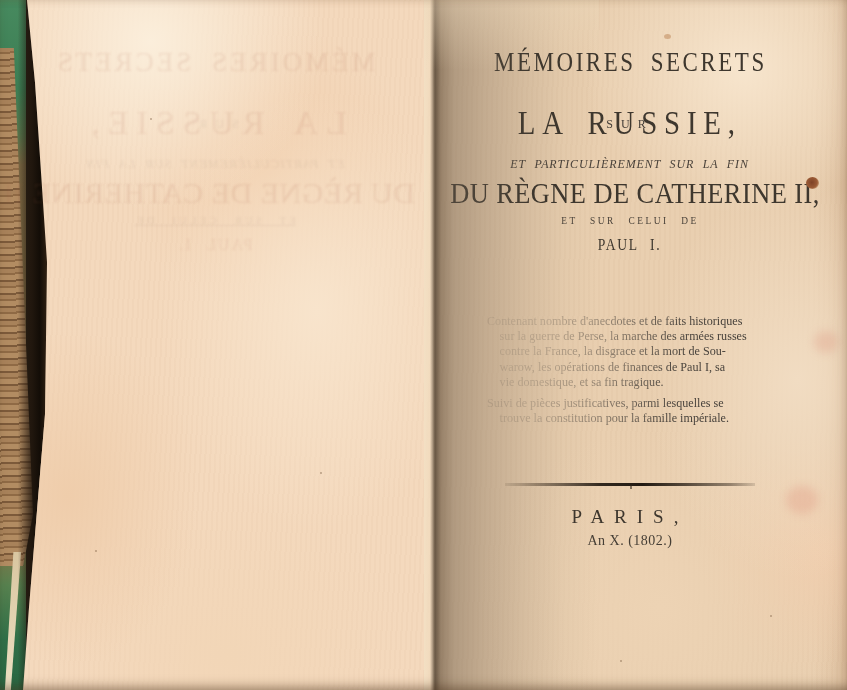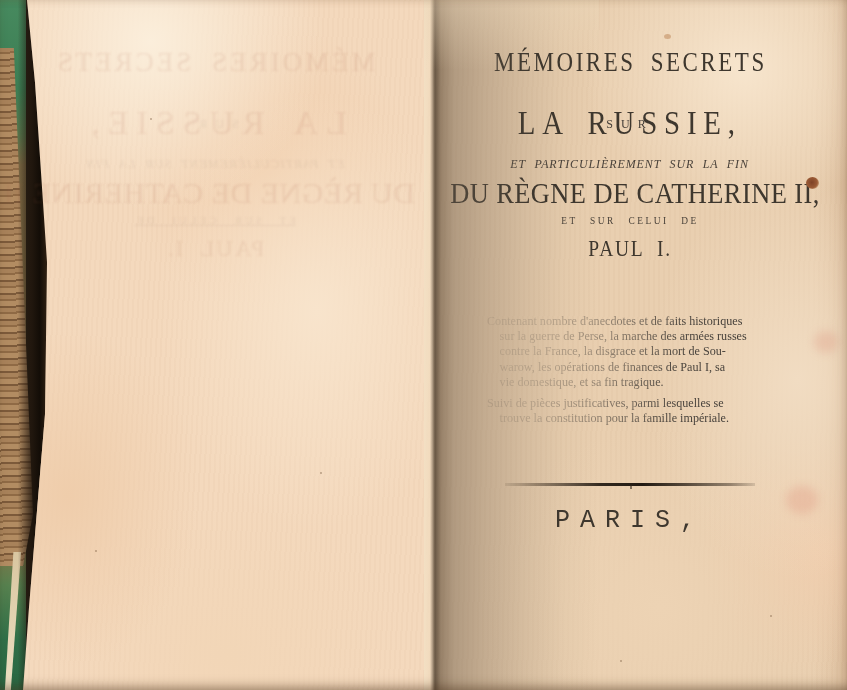--- a/index.html
+++ b/index.html
@@ -63,37 +63,37 @@
       -webkit-mask-image:linear-gradient(to right,rgba(0,0,0,.8),#000 26%);
       mask-image:linear-gradient(to right,rgba(0,0,0,.8),#000 26%);}
   .tl{position:absolute;width:100%;text-align:center;white-space:nowrap;}
   .sx85{transform:scaleX(.85);} .sx88{transform:scaleX(.88);} .sx92{transform:scaleX(.92);}
   .t-half{top:47px;font-size:27px;letter-spacing:3px;word-spacing:8px;}
   .t-sur{top:89px;font-size:12px;letter-spacing:8px;color:#46403a;margin-top:28px;}
   .t-main{top:104px;font-size:34px;letter-spacing:8px;word-spacing:6px;}
   .t-sub1{top:156px;font-size:13px;letter-spacing:1px;word-spacing:5px;color:#4a423a;font-style:italic;}
   .t-sub2{top:176px;font-size:30px;letter-spacing:.5px;}
   .t-sub3{top:214px;font-size:11px;letter-spacing:3px;word-spacing:9px;color:#4a423a;text-decoration:underline;}
-  .t-paul{top:236px;font-size:23px;letter-spacing:2px;word-spacing:8px;}
+  .t-paul{top:236px;font-size:16px;letter-spacing:2px;word-spacing:8px;}
   .t-tome{top:283px;font-size:18px;font-style:italic;letter-spacing:4px;word-spacing:7px;
       -webkit-mask-image:linear-gradient(100deg,rgba(0,0,0,.4) 0%,rgba(0,0,0,.6) 35%,#000 65%);
       mask-image:linear-gradient(100deg,rgba(0,0,0,.4) 0%,rgba(0,0,0,.6) 35%,#000 65%);}
   .paras{position:absolute;left:62px;top:314px;width:300px;font-size:12.5px;
       line-height:15.2px;color:#46403a;text-align:left;
       transform:scaleX(.97);transform-origin:left top;
       -webkit-mask-image:linear-gradient(100deg,rgba(0,0,0,.14) 0%,rgba(0,0,0,.24) 20%,rgba(0,0,0,.55) 42%,rgba(0,0,0,.95) 64%,#000 76%);
       mask-image:linear-gradient(100deg,rgba(0,0,0,.14) 0%,rgba(0,0,0,.24) 20%,rgba(0,0,0,.55) 42%,rgba(0,0,0,.95) 64%,#000 76%);}
   .paras .p2{margin-top:6px;}
   .paras .cont{padding-left:13px;}
   .rule{position:absolute;top:483px;left:80px;width:250px;height:2.5px;filter:blur(.3px);
     background:linear-gradient(to right,rgba(70,55,40,.12),rgba(70,55,40,.45) 12%,
       #33291f 38%,#221a12 55%,rgba(48,38,28,.8) 72%,rgba(60,48,36,.5) 90%,rgba(60,48,36,.15));}
   .rule::after{content:"";position:absolute;left:50%;top:2px;width:1.5px;height:4px;
     background:rgba(50,40,30,.55);}
-  .t-paris{top:506px;font-size:25px;letter-spacing:10px;font-family:Liberation Mono, monospace;}
+  .t-paris{top:506px;font-size:19px;letter-spacing:10px;}
   .t-anx{top:533px;font-size:14px;letter-spacing:.5px;color:#453e35;}
 
   
   .spot{position:absolute;border-radius:50%;pointer-events:none;}
   .spot-big{left:806px;top:177px;width:13px;height:12px;filter:blur(.4px);
     background:radial-gradient(circle at 45% 45%,#7e4226 0%,#9a5a35 55%,rgba(176,120,70,.4) 80%,rgba(176,120,70,0) 100%);}
   .spot-top{left:664px;top:34px;width:7px;height:5px;filter:blur(.6px);background:rgba(192,138,92,.55);}
   .blotch1{left:786px;top:486px;width:32px;height:28px;filter:blur(4px);background:rgba(224,150,128,.32);}
   .blotch2{left:814px;top:331px;width:24px;height:22px;filter:blur(4px);background:rgba(222,152,130,.32);}
   .speck{position:absolute;width:2px;height:2px;border-radius:50%;background:rgba(110,80,55,.45);}
@@ -142,20 +142,21 @@
       <div class="cont">sur la guerre de Perse, la marche des armées russes</div>
       <div class="cont">contre la France, la disgrace et la mort de Sou-</div>
       <div class="cont">warow, les opérations de finances de Paul I, sa</div>
       <div class="cont">vie domestique, et sa fin tragique.</div>
       <div class="p2">Suivi de pièces justificatives, parmi lesquelles se</div>
       <div class="cont">trouve la constitution pour la famille impériale.</div>
     </div>
 
     <div class="rule"></div>
     <div class="tl t-paris">PARIS,</div>
+    <div class="tl t-anx">An X. (1802.)</div>
   </div>
 
   <div class="spot spot-big"></div>
   <div class="spot spot-top"></div>
   <div class="spot blotch1"></div>
   <div class="spot blotch2"></div>
   <div class="speck" style="left:150px;top:118px"></div>
   <div class="speck" style="left:320px;top:472px"></div>
   <div class="speck" style="left:95px;top:550px"></div>
   <div class="speck" style="left:770px;top:615px"></div>

